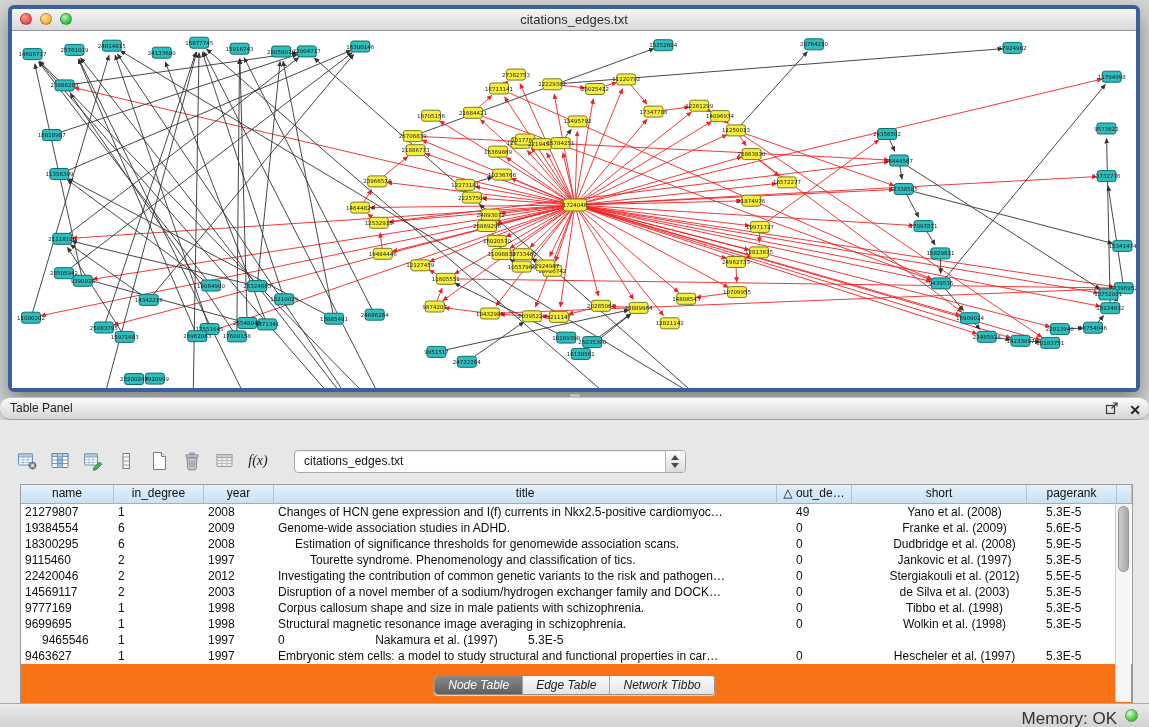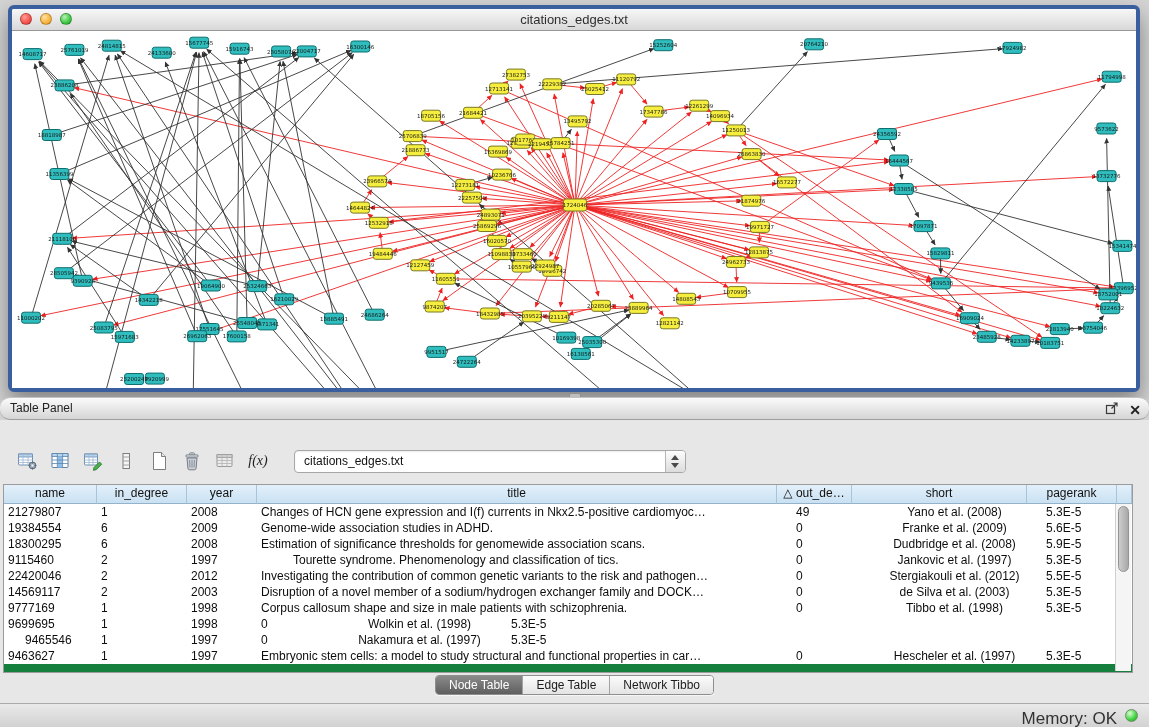--- a/index.html
+++ b/index.html
@@ -38,36 +38,36 @@
   .combo{margin-left:16px;width:392px;height:23px;box-sizing:border-box;background:#fff;border:1px solid #a7a7a7;
     border-radius:4px;position:relative;box-shadow:inset 0 1px 2px rgba(0,0,0,.08);}
   .combo-value{position:absolute;left:9px;top:0;line-height:21px;font-size:12px;color:#111;}
   .combo-cap{position:absolute;right:0;top:0;width:19px;height:21px;border-left:1px solid #b5b5b5;
     background:linear-gradient(#fdfdfd,#dcdcdc);border-radius:0 3px 3px 0;}
   .combo-cap .up,.combo-cap .dn{position:absolute;left:5px;width:0;height:0;border-left:4.5px solid transparent;border-right:4.5px solid transparent;}
   .combo-cap .up{top:4px;border-bottom:5px solid #4a4a4a;}
   .combo-cap .dn{bottom:4px;border-top:5px solid #4a4a4a;}
 
   
-  .table-wrap{position:absolute;left:3px;right:16px;top:64px;height:189px;box-sizing:border-box;
-    background:#15803d;border:1px solid #9b9b9b;overflow:hidden;}
+  .table-wrap{position:absolute;left:20px;right:16px;top:64px;height:220px;box-sizing:border-box;
+    background:#f97316;border:1px solid #9b9b9b;overflow:hidden;}
   .thead{display:flex;height:19px;}
   .th{box-sizing:border-box;height:19px;line-height:17px;text-align:center;font-size:12px;color:#111;
     background:linear-gradient(#e3f0fa,#c9e1f3);border-right:1px solid #a9c4d9;border-bottom:1px solid #94b3ca;
     overflow:hidden;white-space:nowrap;}
   .tbody{position:relative;}
   .tr{display:flex;height:16px;line-height:16px;background:#fff;}
   .td{box-sizing:border-box;padding:0 4px;font-size:12px;color:#0d0d0d;white-space:nowrap;overflow:hidden;}
   .td.center{text-align:center;}
   .vscroll{position:absolute;right:1px;top:19px;bottom:1px;width:15px;background:#f5f5f5;border-left:1px solid #cfcfcf;}
   .vthumb{position:absolute;left:1.5px;top:2px;width:11px;height:66px;border-radius:6px;
     background:linear-gradient(90deg,#cdcdcd,#a8a8a8);border:1px solid #949494;box-sizing:border-box;}
 
   
-  .tabs-row{position:absolute;left:0;right:0;top:255px;display:flex;justify-content:center;}
+  .tabs-row{position:absolute;left:0;right:0;top:255px;display:flex;justify-content:center;font-style:italic;}
   .tabs-group{display:flex;border:1px solid #8e8e8e;border-radius:4px;overflow:hidden;background:#ededed;box-shadow:0 1px 1px rgba(255,255,255,.7);}
   .seg{padding:0 13px;line-height:18px;height:18px;font-size:12px;color:#1c1c1c;border-right:1px solid #a3a3a3;
     background:linear-gradient(#fbfbfb,#e4e4e4);}
   .seg:last-child{border-right:none;}
   .seg.active{background:linear-gradient(#8a8a8a,#5f5f5f);color:#fff;}
 
   
   .statusbar{position:absolute;left:0;top:703px;width:100%;height:24px;box-sizing:border-box;
     background:linear-gradient(#e9e9e9,#d2d2d2);border-top:1px solid #ababab;}
   .mem-label{position:absolute;right:32px;top:5px;font-size:17px;color:#333;}
@@ -830,21 +830,21 @@
           <div class="td" style="width: 70px; flex: 0 0 auto;">2009</div>
           <div class="td" style="flex: 1 1 auto;">Genome-wide association studies in ADHD.</div>
           <div class="td" style="width: 75px; flex: 0 0 auto;">0</div>
           <div class="td center" style="width: 175px; flex: 0 0 auto;">Franke et al. (2009)</div>
           <div class="td" style="width: 90px; flex: 0 0 auto;">5.6E-5</div>
         </div>
         <div class="tr">
           <div class="td" style="width: 93px; flex: 0 0 auto;">18300295</div>
           <div class="td" style="width: 90px; flex: 0 0 auto;">6</div>
           <div class="td" style="width: 70px; flex: 0 0 auto;">2008</div>
-          <div class="td" style="flex: 1 1 auto;">Estimation of significance thresholds for genomewide association scans.</div>
+          <div class="td" style="flex: 1 1 auto; margin-left: 17px;">Estimation of significance thresholds for genomewide association scans.</div>
           <div class="td" style="width: 75px; flex: 0 0 auto;">0</div>
           <div class="td center" style="width: 175px; flex: 0 0 auto;">Dudbridge et al. (2008)</div>
           <div class="td" style="width: 90px; flex: 0 0 auto;">5.9E-5</div>
         </div>
         <div class="tr">
           <div class="td" style="width: 93px; flex: 0 0 auto;">9115460</div>
           <div class="td" style="width: 90px; flex: 0 0 auto;">2</div>
           <div class="td" style="width: 70px; flex: 0 0 auto;">1997</div>
           <div class="td" style="flex: 1 1 auto; margin-left: 32px;">Tourette syndrome. Phenomenology and classification of tics.</div>
           <div class="td" style="width: 75px; flex: 0 0 auto;">0</div>
@@ -875,20 +875,21 @@
           <div class="td" style="width: 70px; flex: 0 0 auto;">1998</div>
           <div class="td" style="flex: 1 1 auto;">Corpus callosum shape and size in male patients with schizophrenia.</div>
           <div class="td" style="width: 75px; flex: 0 0 auto;">0</div>
           <div class="td center" style="width: 175px; flex: 0 0 auto;">Tibbo et al. (1998)</div>
           <div class="td" style="width: 90px; flex: 0 0 auto;">5.3E-5</div>
         </div>
         <div class="tr">
           <div class="td" style="width: 93px; flex: 0 0 auto;">9699695</div>
           <div class="td" style="width: 90px; flex: 0 0 auto;">1</div>
           <div class="td" style="width: 70px; flex: 0 0 auto;">1998</div>
+          <div class="td" style="flex: 1 1 auto;">Structural magnetic resonance image averaging in schizophrenia.</div>
           <div class="td" style="width: 75px; flex: 0 0 auto;">0</div>
           <div class="td center" style="width: 175px; flex: 0 0 auto;">Wolkin et al. (1998)</div>
           <div class="td" style="width: 90px; flex: 0 0 auto;">5.3E-5</div>
         </div>
         <div class="tr">
           <div class="td" style="width: 93px; flex: 0 0 auto; padding-left: 21px;">9465546</div>
           <div class="td" style="width: 90px; flex: 0 0 auto;">1</div>
           <div class="td" style="width: 70px; flex: 0 0 auto;">1997</div>
           <div class="td" style="width: 75px; flex: 0 0 auto;">0</div>
           <div class="td center" style="width: 175px; flex: 0 0 auto;">Nakamura et al. (1997)</div>

